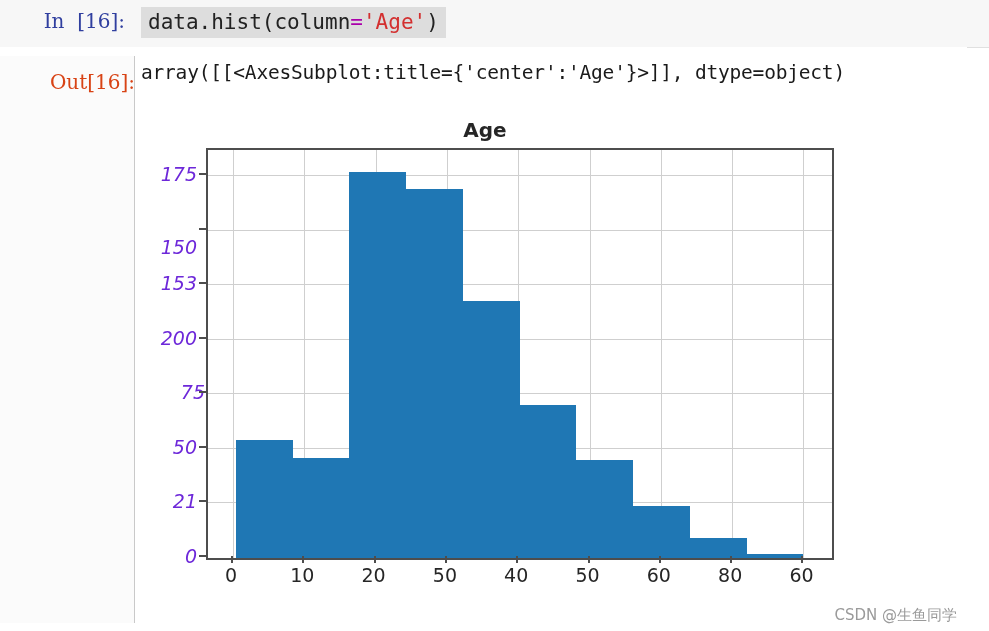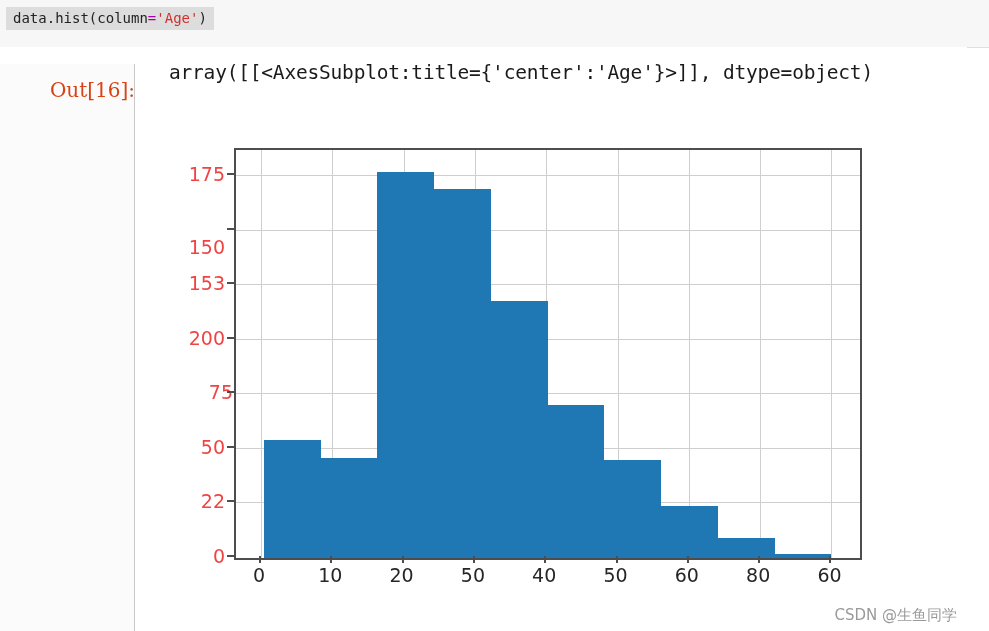--- a/index.html
+++ b/index.html
@@ -34,33 +34,33 @@
   .in-area{
     flex:1;
     padding:7px 0 0 6px;
     box-sizing:border-box;
   }
   .codebox{
     display:inline-block;
     background:#dddddd;
     padding:3px 7px 4px 7px;
     font-family:"DejaVu Sans Mono","Liberation Mono",monospace;
-    font-size:14px;
+    font-size:21px;
     line-height:1.15;
     color:#222222;
     white-space:pre;
   }
   .tok-op{color:#AA00AA;}
   .tok-str{color:#D32F2F;}
 
   
   .cell-out{
     position:absolute;left:0;top:47px;width:967px;height:584px;
     background:#ffffff;
-    display:flex;align-items:flex-end;gap:28px;
+    display:flex;align-items:center;
   }
   .out-gutter{
     width:135px;min-width:135px;
     height:567px;
     box-sizing:border-box;
     border-right:1px solid #c9c9c9;
     background:#fbfbfb;
     text-align:right;
     padding:14px 10px 0 0;
   }
@@ -108,22 +108,23 @@
     background:#1f77b4;
     bottom:0;
   }
   .ytick-lab{
     position:absolute;
     right:0;
     width:48px;
     text-align:right;
     font-family:"DejaVu Sans","Liberation Sans",sans-serif;
     font-size:19px;
-    color:#ef4444;
+    color:#6d28d9;
     transform:translateY(-50%);
+    font-style:italic;
   }
   .ytick-mark{
     position:absolute;
     width:7px;height:2px;background:#4d4d4d;
     transform:translateY(-50%);
   }
   .xtick-lab{
     position:absolute;
     top:8px;
     width:60px;margin-left:-30px;
@@ -146,36 +147,38 @@
     color:#9a9a9a;
     white-space:nowrap;
   }
 </style>
 </head>
 <body>
 
 <div class="nb">
 
   <div class="cell-in">
+    <div class="prompt">In  [16]:</div>
     <div class="in-area">
       <span class="codebox"><span>data.hist(column</span><span class="tok-op">=</span><span class="tok-str">'Age'</span><span>)</span></span>
     </div>
   </div>
 
   <div class="cell-out">
 
     <div class="out-gutter">
       <div class="prompt out" style="width:auto;padding:0;">Out[16]:</div>
     </div>
 
     <div class="out-body">
 
       <div class="out-text">array([[&lt;AxesSubplot:title={'center':'Age'}&gt;]], dtype=object)</div>
 
       <div class="fig">
+        <div class="fig-title">Age</div>
 
         <div class="plot" id="plot-area">
             <div class="gridv" style="left: 24.96px;"></div>
             <div class="gridv" style="left: 96.2743px;"></div>
             <div class="gridv" style="left: 167.589px;"></div>
             <div class="gridv" style="left: 238.903px;"></div>
             <div class="gridv" style="left: 310.217px;"></div>
             <div class="gridv" style="left: 381.531px;"></div>
             <div class="gridv" style="left: 452.846px;"></div>
             <div class="gridv" style="left: 524.16px;"></div>
@@ -194,21 +197,21 @@
             <div class="bar" title="32.2-40.2: 118" style="left: 254.949px; width: 56.7662px; height: 257.455px; background: rgb(31, 119, 180);"></div>
             <div class="bar" title="40.2-48.2: 70" style="left: 311.715px; width: 56.7662px; height: 152.727px; background: rgb(31, 119, 180);"></div>
             <div class="bar" title="48.2-56.1: 45" style="left: 368.481px; width: 56.6949px; height: 98.1818px; background: rgb(31, 119, 180);"></div>
             <div class="bar" title="56.1-64.1: 24" style="left: 425.176px; width: 56.7662px; height: 52.3636px; background: rgb(31, 119, 180);"></div>
             <div class="bar" title="64.1-72.0: 9" style="left: 481.942px; width: 56.7662px; height: 19.6364px; background: rgb(31, 119, 180);"></div>
             <div class="bar" title="72.0-80.0: 2" style="left: 538.708px; width: 56.7662px; height: 4.36364px; background: rgb(31, 119, 180);"></div>
           </div>
         <div id="y-axis">
             <div class="ytick-lab" style="top: 452px; left: 14px;">0</div>
             <div class="ytick-mark" style="top: 452px; left: 64px;"></div>
-            <div class="ytick-lab" style="top: 397.455px; left: 14px;">22</div>
+            <div class="ytick-lab" style="top: 397.455px; left: 14px;">21</div>
             <div class="ytick-mark" style="top: 397.455px; left: 64px;"></div>
             <div class="ytick-lab" style="top: 342.909px; left: 14px;">50</div>
             <div class="ytick-mark" style="top: 342.909px; left: 64px;"></div>
             <div class="ytick-lab" style="top: 288.364px; left: 22px;">75</div>
             <div class="ytick-mark" style="top: 288.364px; left: 64px;"></div>
             <div class="ytick-lab" style="top: 233.818px; left: 14px;">200</div>
             <div class="ytick-mark" style="top: 233.818px; left: 64px;"></div>
             <div class="ytick-lab" style="top: 179.273px; left: 14px;">153</div>
             <div class="ytick-mark" style="top: 179.273px; left: 64px;"></div>
             <div class="ytick-lab" style="top: 143px; left: 14px;">150</div>

